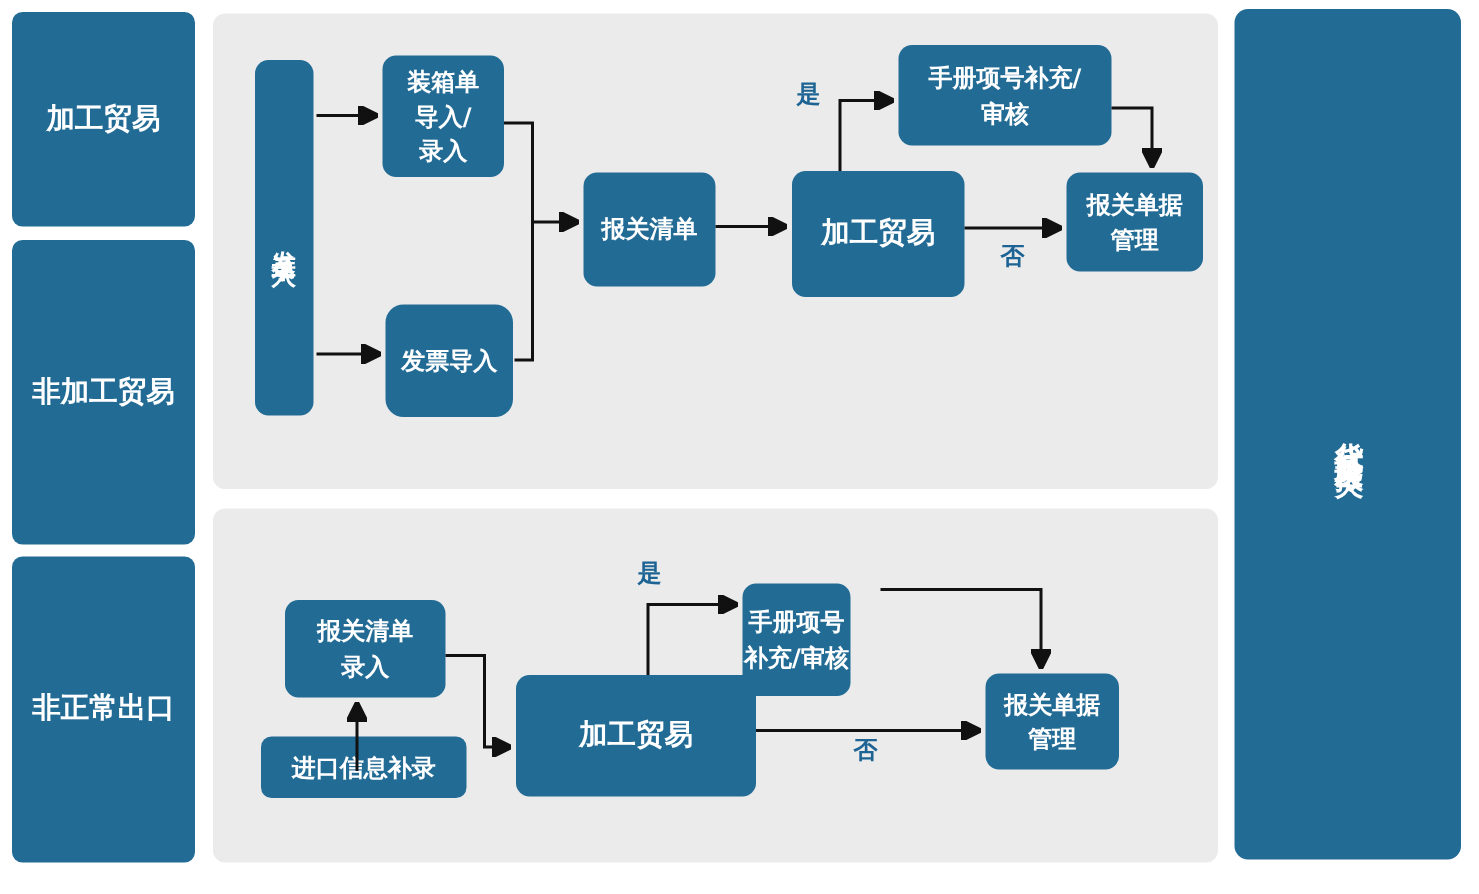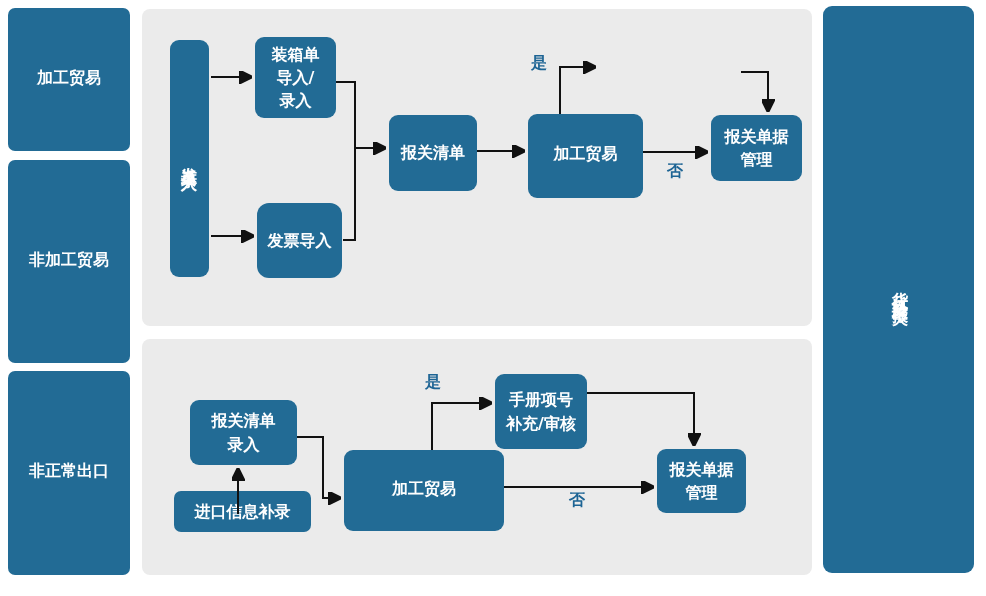--- a/index.html
+++ b/index.html
@@ -25,21 +25,21 @@
     align-items: center;
     justify-content: center;
     text-align: center;
     font-weight: bold;
     font-size: 16px;
     line-height: 1.45;
     white-space: pre-line;
     box-sizing: border-box;
     padding: 0;
   }
-  .bluebox.big { font-size: 16px; font-family: Liberation Mono, monospace; }
+  .bluebox.big { font-size: 19px; }
   .vtext {
     writing-mode: vertical-rl;
     text-orientation: upright;
     letter-spacing: 3px;
   }
   .flow-label {
     position: absolute;
     color: var(--label-blue, #1d6494);
     font-weight: bold;
     font-size: 16px;
@@ -71,31 +71,33 @@
   <div class="panel" style="left:142px; top:9px; width:670px; height:317px;"></div>
   <div class="panel" style="left:142px; top:339px; width:670px; height:236px;"></div>
 
   <div class="bluebox vtext" style="left:170px; top:40px; width:39px; height:237px; letter-spacing:2px;">发运单录入</div>
   <div class="bluebox" style="left:255px; top:37px; width:81px; height:81px;">装箱单
 导入/
 录入</div>
   <div class="bluebox" style="left:257px; top:203px; width:85px; height:75px;border-radius:12px;">发票导入</div>
   <div class="bluebox" style="left:389px; top:115px; width:88px; height:76px;">报关清单</div>
   <div class="bluebox big" style="left:528px; top:114px; width:115px; height:84px;">加工贸易</div>
+  <div class="bluebox" style="left:599px; top:30px; width:142px; height:67px;">手册项号补充/
+审核</div>
   <div class="bluebox" style="left:711px; top:115px; width:91px; height:66px;">报关单据
 管理</div>
 
   <div class="flow-label" style="left:539px; top:63px;">是</div>
   <div class="flow-label" style="left:675px; top:171px;">否</div>
 
   <div class="bluebox" style="left:190px; top:400px; width:107px; height:65px;">报关清单
 录入</div>
   <div class="bluebox" style="left:174px; top:491px; width:137px; height:41px; border-radius:7px;">进口信息补录</div>
   <div class="bluebox big" style="left:344px; top:450px; width:160px; height:81px;">加工贸易</div>
-  <div class="bluebox" style="left:495px; top:374px; width:92px; height:75px;text-align:center;">手册项号
+  <div class="bluebox" style="left:495px; top:389px; width:72px; height:75px;text-align:center;">手册项号
 补充/审核</div>
   <div class="bluebox" style="left:657px; top:449px; width:89px; height:64px;">报关单据
 管理</div>
 
   <div class="flow-label" style="left:433px; top:382px;">是</div>
   <div class="flow-label" style="left:577px; top:500px;">否</div>
 
   <svg id="arrow-layer" width="986" height="596" viewBox="0 0 986 596">
     <defs>
       <marker id="arr" viewBox="0 0 10 10" refX="8.5" refY="5" markerWidth="6.5" markerHeight="6.5" orient="auto-start-reverse">

